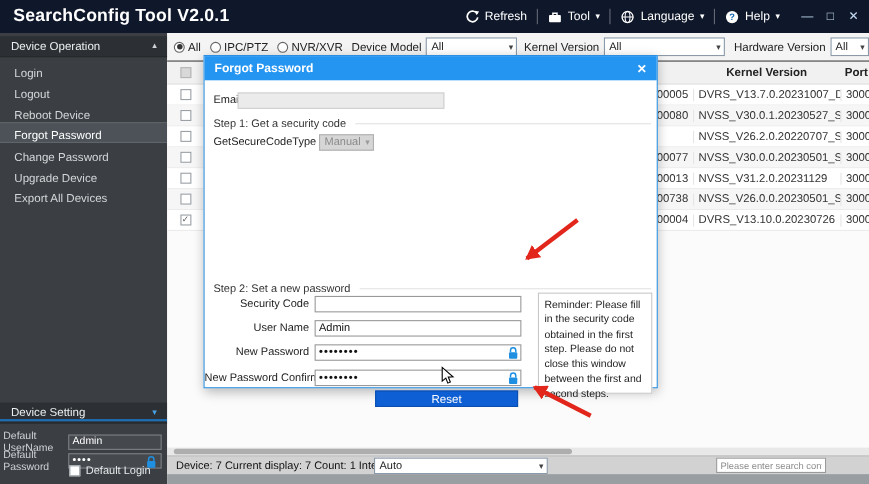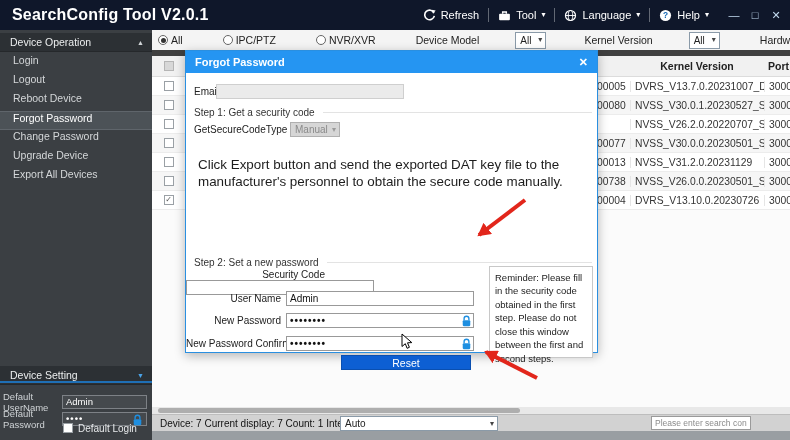--- a/index.html
+++ b/index.html
@@ -14,31 +14,31 @@
   .menu-sep{width:1px;height:14px;background:rgba(255,255,255,.35);}
   .car{font-size:8px;color:#fff;line-height:1;}
   .win-controls{display:flex;align-items:center;gap:9px;margin-left:10px;color:#c3daf0;}
   .wc{font-size:11px;line-height:1;width:12px;text-align:center;}
 
   
   .sidebar{position:absolute;left:0;top:30px;width:152px;height:410px;background:#3b3f43;}
   .side-header{position:absolute;left:0;width:152px;height:19px;background:#2c3034;color:#eceeef;font-size:10.5px;display:flex;align-items:center;padding:0 8px 0 10px;border-bottom:1px solid #25282b;}
   .side-header .tri{margin-left:auto;font-size:7px;color:#cfd3d6;}
   .side-items{position:absolute;left:0;top:24px;width:152px;}
-  .side-item{height:19px;display:flex;align-items:flex-start;padding-left:13px;color:#d4d7d9;font-size:10.5px;}
+  .side-item{height:19px;display:flex;align-items:flex-end;padding-left:13px;color:#d4d7d9;font-size:10.5px;}
   .side-item.selected{background:#4c5257;border-top:1px solid #5f656b;border-bottom:1px solid #5f656b;color:#fff;}
   .blue-line{position:absolute;left:0;top:351px;width:152px;height:2px;background:#1f6fb5;}
   .side-field{position:absolute;left:0;width:152px;height:15px;display:flex;align-items:center;}
   .side-field .lbl{color:#cfd3d6;font-size:9.5px;width:62px;padding-left:3px;}
   .side-input{position:relative;width:85px;height:14px;background:#45494d;border:1px solid #7d8186;color:#fff;font-size:9.5px;display:flex;align-items:center;padding:0 3px;}
   .side-check{position:absolute;left:63px;top:393px;display:flex;align-items:flex-start;gap:5px;color:#e8eaec;font-size:10px;}
   .cb{width:10px;height:10px;background:#fff;border:1px solid #9aa0a5;display:inline-flex;align-items:center;justify-content:center;font-size:8px;color:#555;line-height:1;}
 
   
-  .filterbar{position:absolute;left:152px;top:30px;width:638px;height:26px;background:#f4f4f4;border-bottom:6px solid #404040;display:flex;align-items:center;padding-left:6px;font-size:10.5px;color:#222;z-index:5;gap:32px;}
+  .filterbar{position:absolute;left:152px;top:30px;width:638px;height:26px;background:#f4f4f4;border-bottom:1px solid #404040;display:flex;align-items:center;padding-left:6px;font-size:10.5px;color:#222;z-index:5;}
   .radio{display:flex;align-items:center;gap:3px;margin-right:8px;}
   .rad{width:10px;height:10px;border:1px solid #666;border-radius:50%;background:#fff;display:inline-flex;align-items:center;justify-content:center;}
   .rad.sel::after{content:"";width:5px;height:5px;border-radius:50%;background:#333;}
   .flabel{margin-right:4px;white-space:nowrap;}
   .combo{position:relative;background:#fff;border:1px solid #8a9aa8;height:17px;display:flex;align-items:center;font-size:10px;color:#222;padding:0 14px 0 4px;}
   .combo .car{position:absolute;right:3px;color:#444;}
   .w-dm{width:127px;margin-right:6px;} .w-kv{width:173px;margin-right:8px;} .w-hv{width:46px;}
 
   
   .main{position:absolute;left:152px;top:56px;width:638px;height:351px;background:#fbfbfb;z-index:1;overflow:hidden;}
@@ -330,27 +330,26 @@
         <span class="steptext">Step 1: Get a security code</span>
         <span class="stepline"></span>
       </div>
       <div class="row-abs" style="left:8px;top:49px;">
         <span style="width:92px;">GetSecureCodeType</span>
         <div class="dcombo" style="margin-left:4px;">
           <span>Manual</span>
           <span class="car">▾</span>
         </div>
       </div>
-      <div class="instruction">Click Export button and send the exported DAT key file to the manufacturer's personnel to obtain the secure code manually.</div>
       <div class="row-abs" style="left:8px;top:184px;width:398px;">
         <span class="steptext">Step 2: Set a new password</span>
         <span class="stepline"></span>
       </div>
 
-      <div class="frow" style="top:196px;flex-direction:column;">
+      <div class="frow" style="top:196px;">
         <span class="flab">Security Code</span>
         <input class="din" value="" style="">
       </div>
       <div class="frow" style="top:218px;">
         <span class="flab">User Name</span>
         <input class="din" value="Admin" style="">
       </div>
       <div class="frow" style="top:240px;">
         <span class="flab">New Password</span>
         <span class="pwdwrap">

